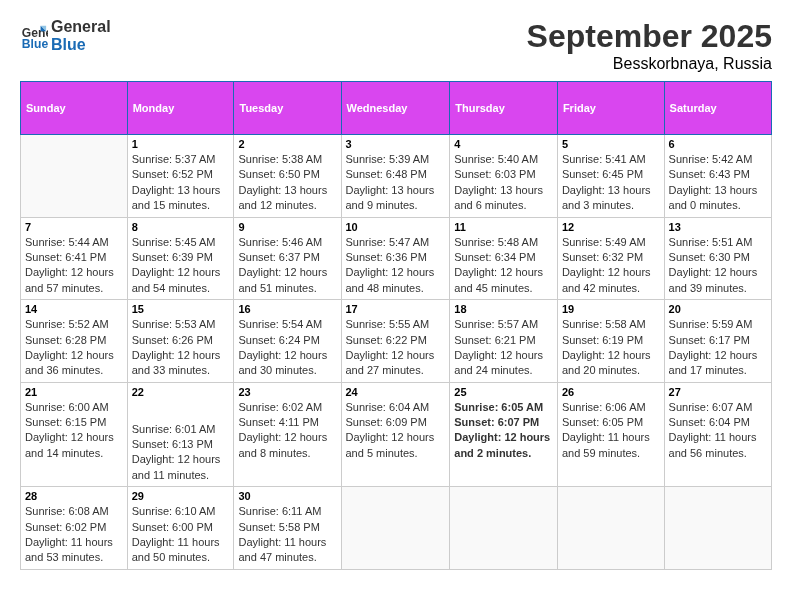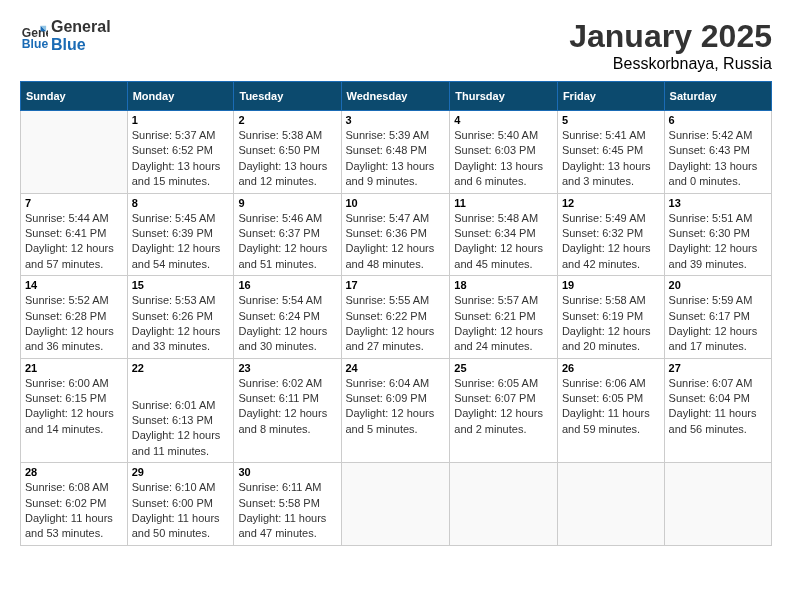--- a/index.html
+++ b/index.html
@@ -42,24 +42,24 @@
     .location {
       font-size: 16px;
       color: #000000;
     }
     .calendar {
       width: 100%;
       border-collapse: collapse;
       font-size: 10px;
     }
     .calendar th {
-      background: #0c4a6e;
+      background: #d946ef;
       color: #fff;
       text-align: left;
-      padding: 8px 5px;
+      padding: 20px 5px;
       font-size: 11px;
       font-weight: bold;
       border: 1px solid #1a6bb5;
     }
     .calendar td {
       border: 1px solid #ccc;
       vertical-align: top;
       padding: 3px 4px;
       width: 113px;
       min-height: 70px;
@@ -97,21 +97,21 @@
         <text x="2" y="28" font-size="13" font-weight="bold" fill="#1a6bb5">Blue</text>
         <polygon points="22,4 28,10 22,10" fill="#1a6bb5"></polygon>
         <polygon points="22,4 28,4 28,10" fill="#4a9fd4" opacity="0.6"></polygon>
       </svg>
       <div style="display:flex;flex-direction:column;line-height:1.1;">
         <span style="font-size:16px;font-weight:bold;color:#333;">General</span>
         <span style="font-size:16px;font-weight:bold;color:#1a6bb5;">Blue</span>
       </div>
     </div>
     <div class="title-block">
-      <div class="month-title">January 2025</div>
+      <div class="month-title">September 2025</div>
       <div class="location">Besskorbnaya, Russia</div>
     </div>
   </div>
 
   <table class="calendar">
     <thead>
       <tr>
       <th>Sunday</th>
           <th>Monday</th>
           <th>Tuesday</th>
@@ -280,34 +280,34 @@
           <td>
             <span class="day-number">22</span>
             <div class="day-info" style="white-space: pre-line; margin-top: 24px;">Sunrise: 6:01 AM
 Sunset: 6:13 PM
 Daylight: 12 hours
 and 11 minutes.</div>
           </td>
           <td>
             <span class="day-number">23</span>
             <div class="day-info" style="white-space: pre-line;">Sunrise: 6:02 AM
-Sunset: 6:11 PM
+Sunset: 4:11 PM
 Daylight: 12 hours
 and 8 minutes.</div>
           </td>
           <td>
             <span class="day-number">24</span>
             <div class="day-info" style="white-space: pre-line;">Sunrise: 6:04 AM
 Sunset: 6:09 PM
 Daylight: 12 hours
 and 5 minutes.</div>
           </td>
           <td>
             <span class="day-number">25</span>
-            <div class="day-info" style="white-space: pre-line;">Sunrise: 6:05 AM
+            <div class="day-info" style="white-space: pre-line; font-weight: bold;">Sunrise: 6:05 AM
 Sunset: 6:07 PM
 Daylight: 12 hours
 and 2 minutes.</div>
           </td>
           <td>
             <span class="day-number">26</span>
             <div class="day-info" style="white-space: pre-line;">Sunrise: 6:06 AM
 Sunset: 6:05 PM
 Daylight: 11 hours
 and 59 minutes.</div>

